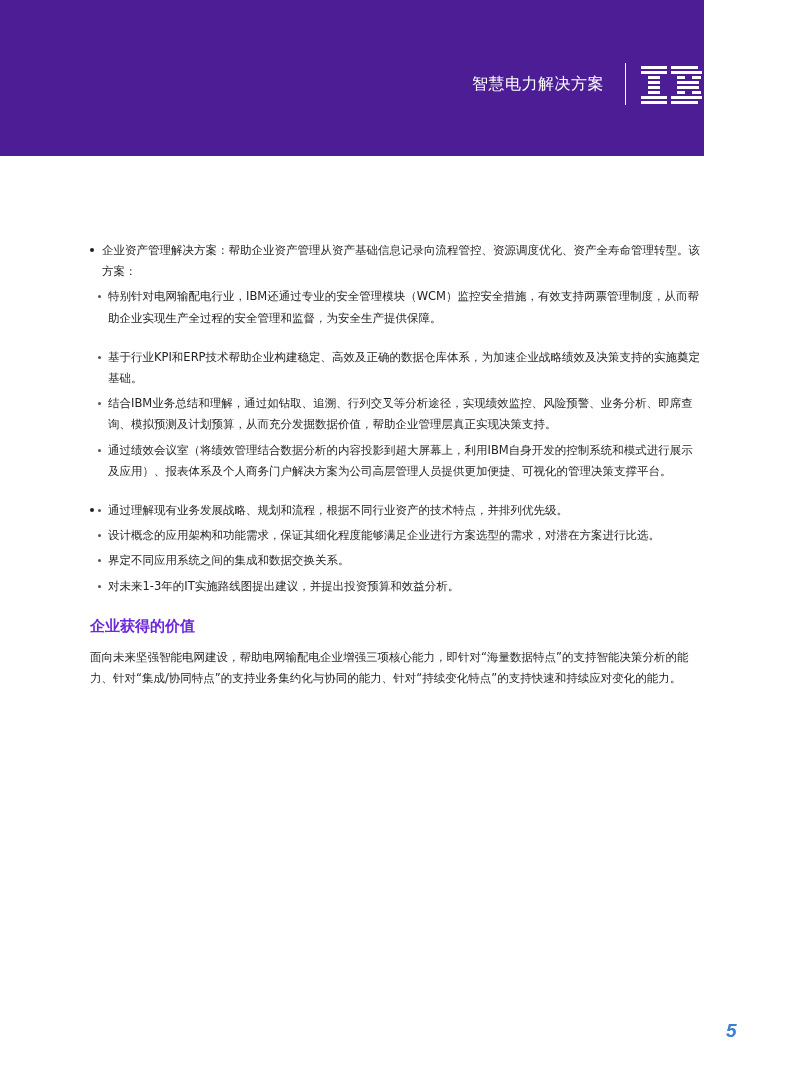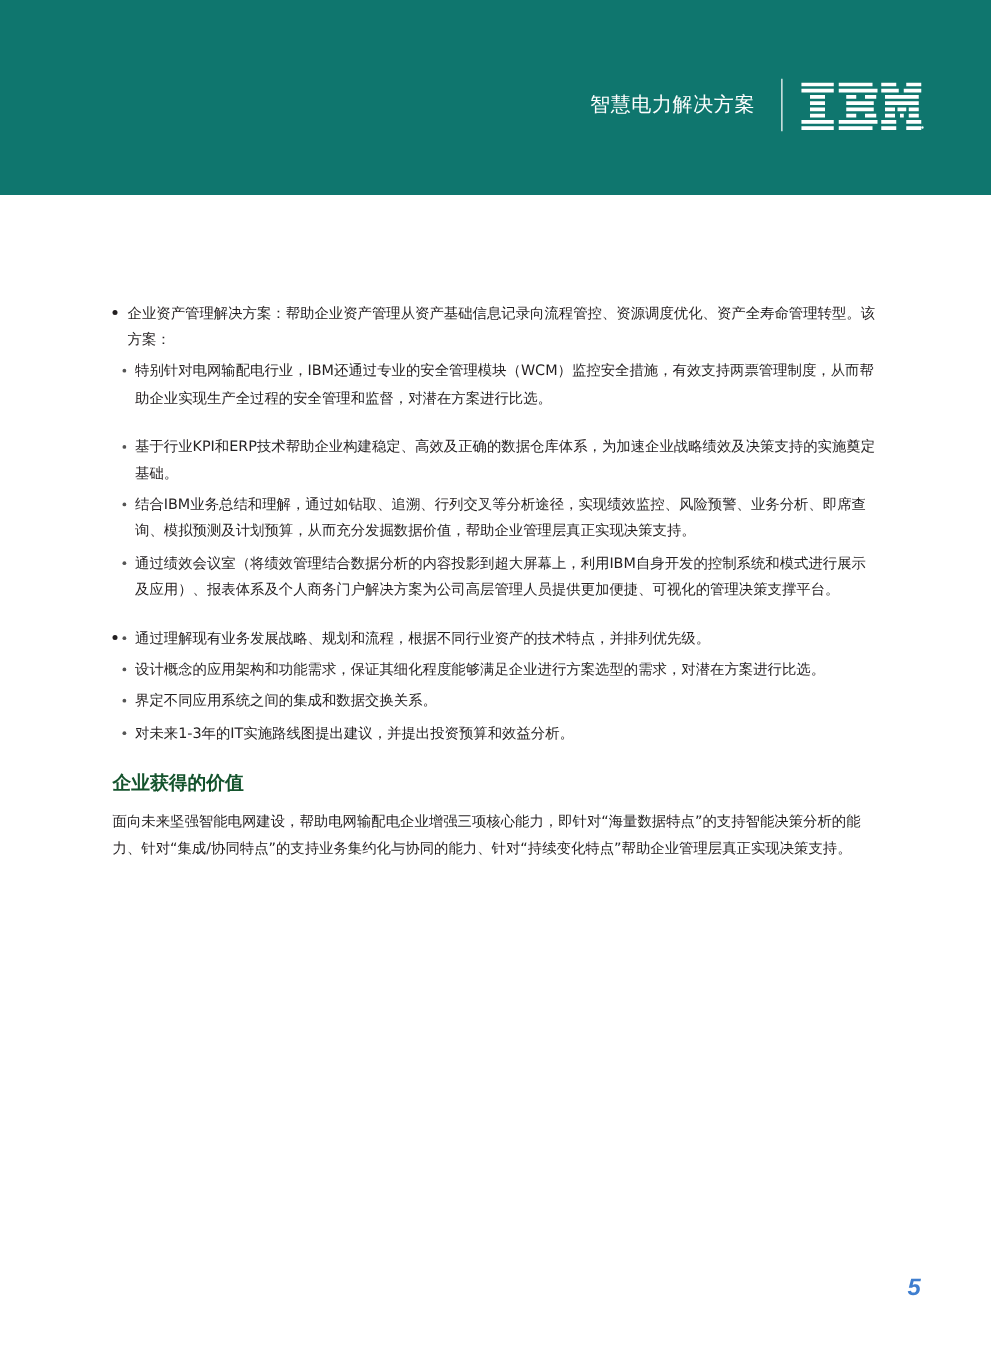--- a/index.html
+++ b/index.html
@@ -3,22 +3,22 @@
   <meta charset="utf-8">
   <style>
     html, body { margin: 0; padding: 0; }
     body {
       width: 793px; height: 1077px; position: relative; overflow: hidden;
       background: #ffffff;
       font-family: "DejaVu Sans", "Liberation Sans", sans-serif;
       color: #231f20;
     }
     .header-band {
-      position: absolute; left: 0; top: 0; width: 793px; height: 156px;
-      background: #0f766e;
+      position: absolute; left: 0; top: 0; width: 704px; height: 156px;
+      background: #4c1d95;
     }
     .header-title {
       position: absolute; left: 472px; top: 74px;
       font-size: 16px; color: #ffffff; letter-spacing: 0.5px;
       line-height: 20px;
     }
     .header-divider {
       position: absolute; left: 625px; top: 63px; width: 1px; height: 42px;
       background: #ffffff;
     }
@@ -35,21 +35,21 @@
       border-radius: 50%; background: #231f20;
     }
     .l2 { position: relative; padding-left: 18px; margin: 4px 0 0 0; }
     .l2 .dot {
       position: absolute; left: 8px; top: 9px; width: 3px; height: 3px;
       border-radius: 50%; background: #555;
     }
     .group { margin-bottom: 18px; }
     .section-title {
       font-size: 15px; font-weight: bold; line-height: 22px; margin: 7px 0 10px 0;
-      color: #14532d;
+      color: #6d28d9;
     }
     .para { margin: 0; }
     .page-number {
       position: absolute; left: 726px; top: 1020px;
       font-size: 19px; font-weight: bold; font-style: italic; color: #3f7ecf;
       font-family: "Liberation Sans", sans-serif;
     }
   </style>
 </head>
 <body>
@@ -98,36 +98,36 @@
         <rect x="84" y="35" width="12" height="3"></rect>
       <circle cx="97" cy="36" r="1"></circle>
     </g>
   </svg>
 </div>
 
 <div class="content">
 
   <div class="group">
     <p class="l1"><span class="dot"></span><span>企业资产管理解决方案：帮助企业资产管理从资产基础信息记录向流程管控、资源调度优化、资产全寿命管理转型。该方案：</span></p>
-    <p class="l2"><span class="dot"></span><span>特别针对电网输配电行业，IBM还通过专业的安全管理模块（WCM）监控安全措施，有效支持两票管理制度，从而帮助企业实现生产全过程的安全管理和监督，对潜在方案进行比选。</span></p>
+    <p class="l2"><span class="dot"></span><span>特别针对电网输配电行业，IBM还通过专业的安全管理模块（WCM）监控安全措施，有效支持两票管理制度，从而帮助企业实现生产全过程的安全管理和监督，为安全生产提供保障。</span></p>
   </div>
 
   <div class="group">
     <p class="l2"><span class="dot"></span><span>基于行业KPI和ERP技术帮助企业构建稳定、高效及正确的数据仓库体系，为加速企业战略绩效及决策支持的实施奠定基础。</span></p>
     <p class="l2"><span class="dot"></span><span>结合IBM业务总结和理解，通过如钻取、追溯、行列交叉等分析途径，实现绩效监控、风险预警、业务分析、即席查询、模拟预测及计划预算，从而充分发掘数据价值，帮助企业管理层真正实现决策支持。</span></p>
     <p class="l2"><span class="dot"></span><span>通过绩效会议室（将绩效管理结合数据分析的内容投影到超大屏幕上，利用IBM自身开发的控制系统和模式进行展示及应用）、报表体系及个人商务门户解决方案为公司高层管理人员提供更加便捷、可视化的管理决策支撑平台。</span></p>
   </div>
 
   <div class="group">
     <p class="l1"><span class="dot"></span></p>
     <p class="l2"><span class="dot"></span><span>通过理解现有业务发展战略、规划和流程，根据不同行业资产的技术特点，并排列优先级。</span></p>
     <p class="l2"><span class="dot"></span><span>设计概念的应用架构和功能需求，保证其细化程度能够满足企业进行方案选型的需求，对潜在方案进行比选。</span></p>
     <p class="l2"><span class="dot"></span><span>界定不同应用系统之间的集成和数据交换关系。</span></p>
     <p class="l2"><span class="dot"></span><span>对未来1-3年的IT实施路线图提出建议，并提出投资预算和效益分析。</span></p>
   </div>
 
   <div class="value-section">
     <h2 class="section-title">企业获得的价值</h2>
-    <p class="para">面向未来坚强智能电网建设，帮助电网输配电企业增强三项核心能力，即针对“海量数据特点”的支持智能决策分析的能力、针对“集成/协同特点”的支持业务集约化与协同的能力、针对“持续变化特点”帮助企业管理层真正实现决策支持。</p>
+    <p class="para">面向未来坚强智能电网建设，帮助电网输配电企业增强三项核心能力，即针对“海量数据特点”的支持智能决策分析的能力、针对“集成/协同特点”的支持业务集约化与协同的能力、针对“持续变化特点”的支持快速和持续应对变化的能力。</p>
   </div>
 </div>
 
 <div class="page-number">5</div>
 
 </body></html>

